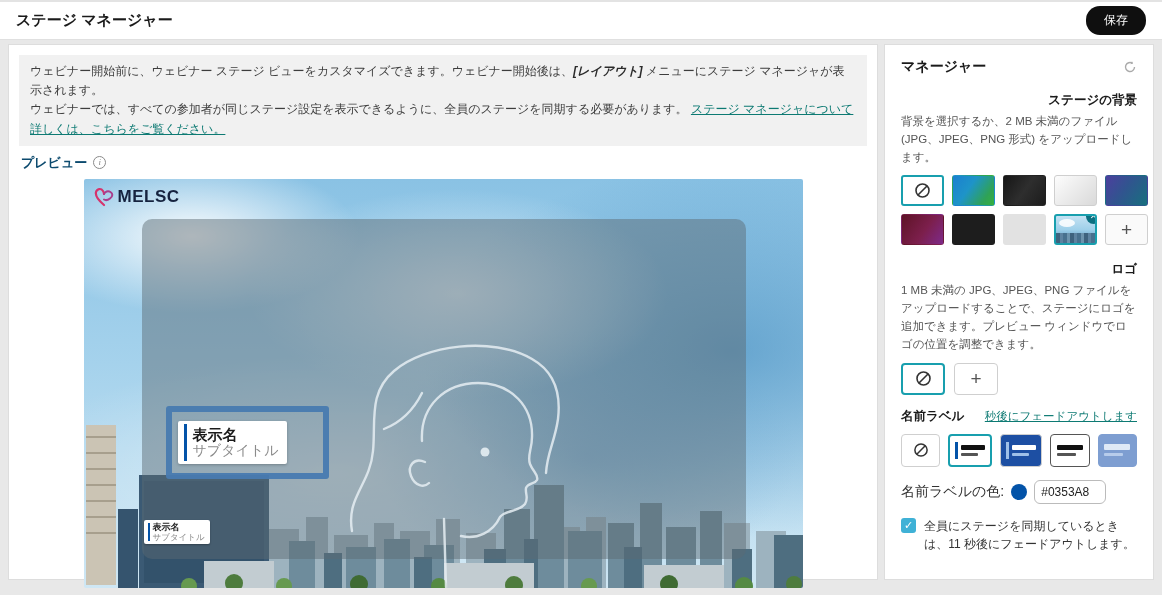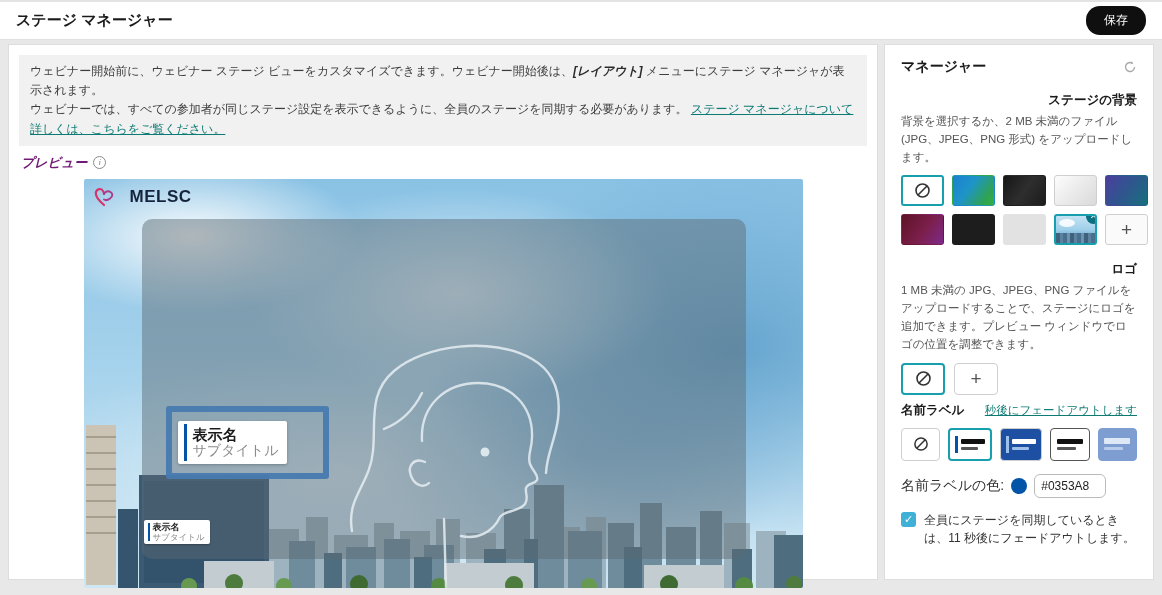--- a/index.html
+++ b/index.html
@@ -25,39 +25,39 @@
   .right-panel { width:270px; height:536px; padding:13px 16px; overflow:hidden; }
   
   .banner {
     margin:10px 10px 8px 10px; background:#f1f1f1; padding:7px 11px;
     font-size:12px; color:#3d3d3d; line-height:1.6;
   }
   .banner b { color:#2b2b2b;font-style:italic; }
   .banner a { color:#0d7a73; text-decoration:underline; cursor:pointer; }
   
   .preview-head { display:flex; align-items:center; gap:6px; margin:4px 0 7px 12px; }
-  .preview-title { font-size:13px; font-weight:bold; color:#701a75;font-style:italic; }
+  .preview-title { font-size:13px; font-weight:bold; color:#0c4a6e; }
   .info-icon {
     width:13px; height:13px; border:1px solid #8a8a8a; border-radius:50%;
     color:#8a8a8a; font-size:9px; line-height:11px; text-align:center; font-style:italic;
     font-family:"Liberation Serif","DejaVu Serif",serif; cursor:pointer;
   }
   
   .stage {
     position:relative; width:719px; height:409px; margin:0 auto; overflow:hidden; border-radius:2px;
     background:
       radial-gradient(ellipse 240px 110px at 15% 14%, rgba(255,255,255,.95), rgba(255,255,255,0) 70%),
       radial-gradient(ellipse 300px 150px at 52% 28%, rgba(238,247,252,.75), rgba(255,255,255,0) 70%),
       radial-gradient(ellipse 430px 260px at 90% 42%, rgba(62,136,188,.6), rgba(62,136,188,0) 72%),
       radial-gradient(ellipse 300px 180px at 70% 68%, rgba(120,175,215,.5), rgba(120,175,215,0) 70%),
       radial-gradient(ellipse 460px 170px at 35% 72%, rgba(255,255,255,.45), rgba(255,255,255,0) 70%),
       linear-gradient(180deg,#8ac2e4 0%,#a5d2ec 45%,#cfe7f4 100%);
   }
   .stage svg.scene { position:absolute; left:0; top:0; }
-  .stage-logo { position:absolute; left:10px; top:7px; display:flex; align-items:center; gap:12px; }
+  .stage-logo { position:absolute; left:10px; top:7px; display:flex; align-items:center; gap:0; }
   .stage-logo .logo-text { font-size:17px; font-weight:bold; color:#16233f; letter-spacing:.5px; }
   .video-overlay {
     position:absolute; left:58px; top:40px; width:604px; height:340px;
     background:rgba(93,106,116,.48); border-radius:10px;
   }
   
   .label-frame {
     position:absolute; left:82px; top:227px; width:163px; height:73px;
     border:6px solid rgba(72,122,176,.95); border-radius:3px;
     display:flex; align-items:center; padding:6px; cursor:move;
@@ -134,21 +134,21 @@
   .color-input {
     width:72px; height:24px; border:1px solid #bbb; border-radius:6px; font-size:12px;
     color:#222; padding:0 6px; font-family:inherit; background:#fff;
   }
   .check-row { display:flex; gap:8px; margin-top:13px; align-items:flex-start; }
   .checkbox {
     width:15px; height:15px; min-width:15px; border-radius:3px; background:#3fb1d6; color:#fff;
     font-size:11px; line-height:15px; text-align:center; cursor:pointer; margin-top:1px;
   }
   .check-text { font-size:12px; color:#333; line-height:1.5; }
-  .nl-head-row { display:flex; align-items:baseline; justify-content:space-between; margin-top:7px; }
+  .nl-head-row { display:flex; align-items:baseline; justify-content:space-between; margin-top:13px; }
   .edit-link { font-size:11.5px; color:#0d7a73; text-decoration:underline; cursor:pointer; }
   .prohibit { display:flex; }
 </style>
 </head>
 <body>
 
 <div class="app-header">
   <div class="app-title">ステージ マネージャー</div>
   <button class="save-btn">保存</button>
 </div>

